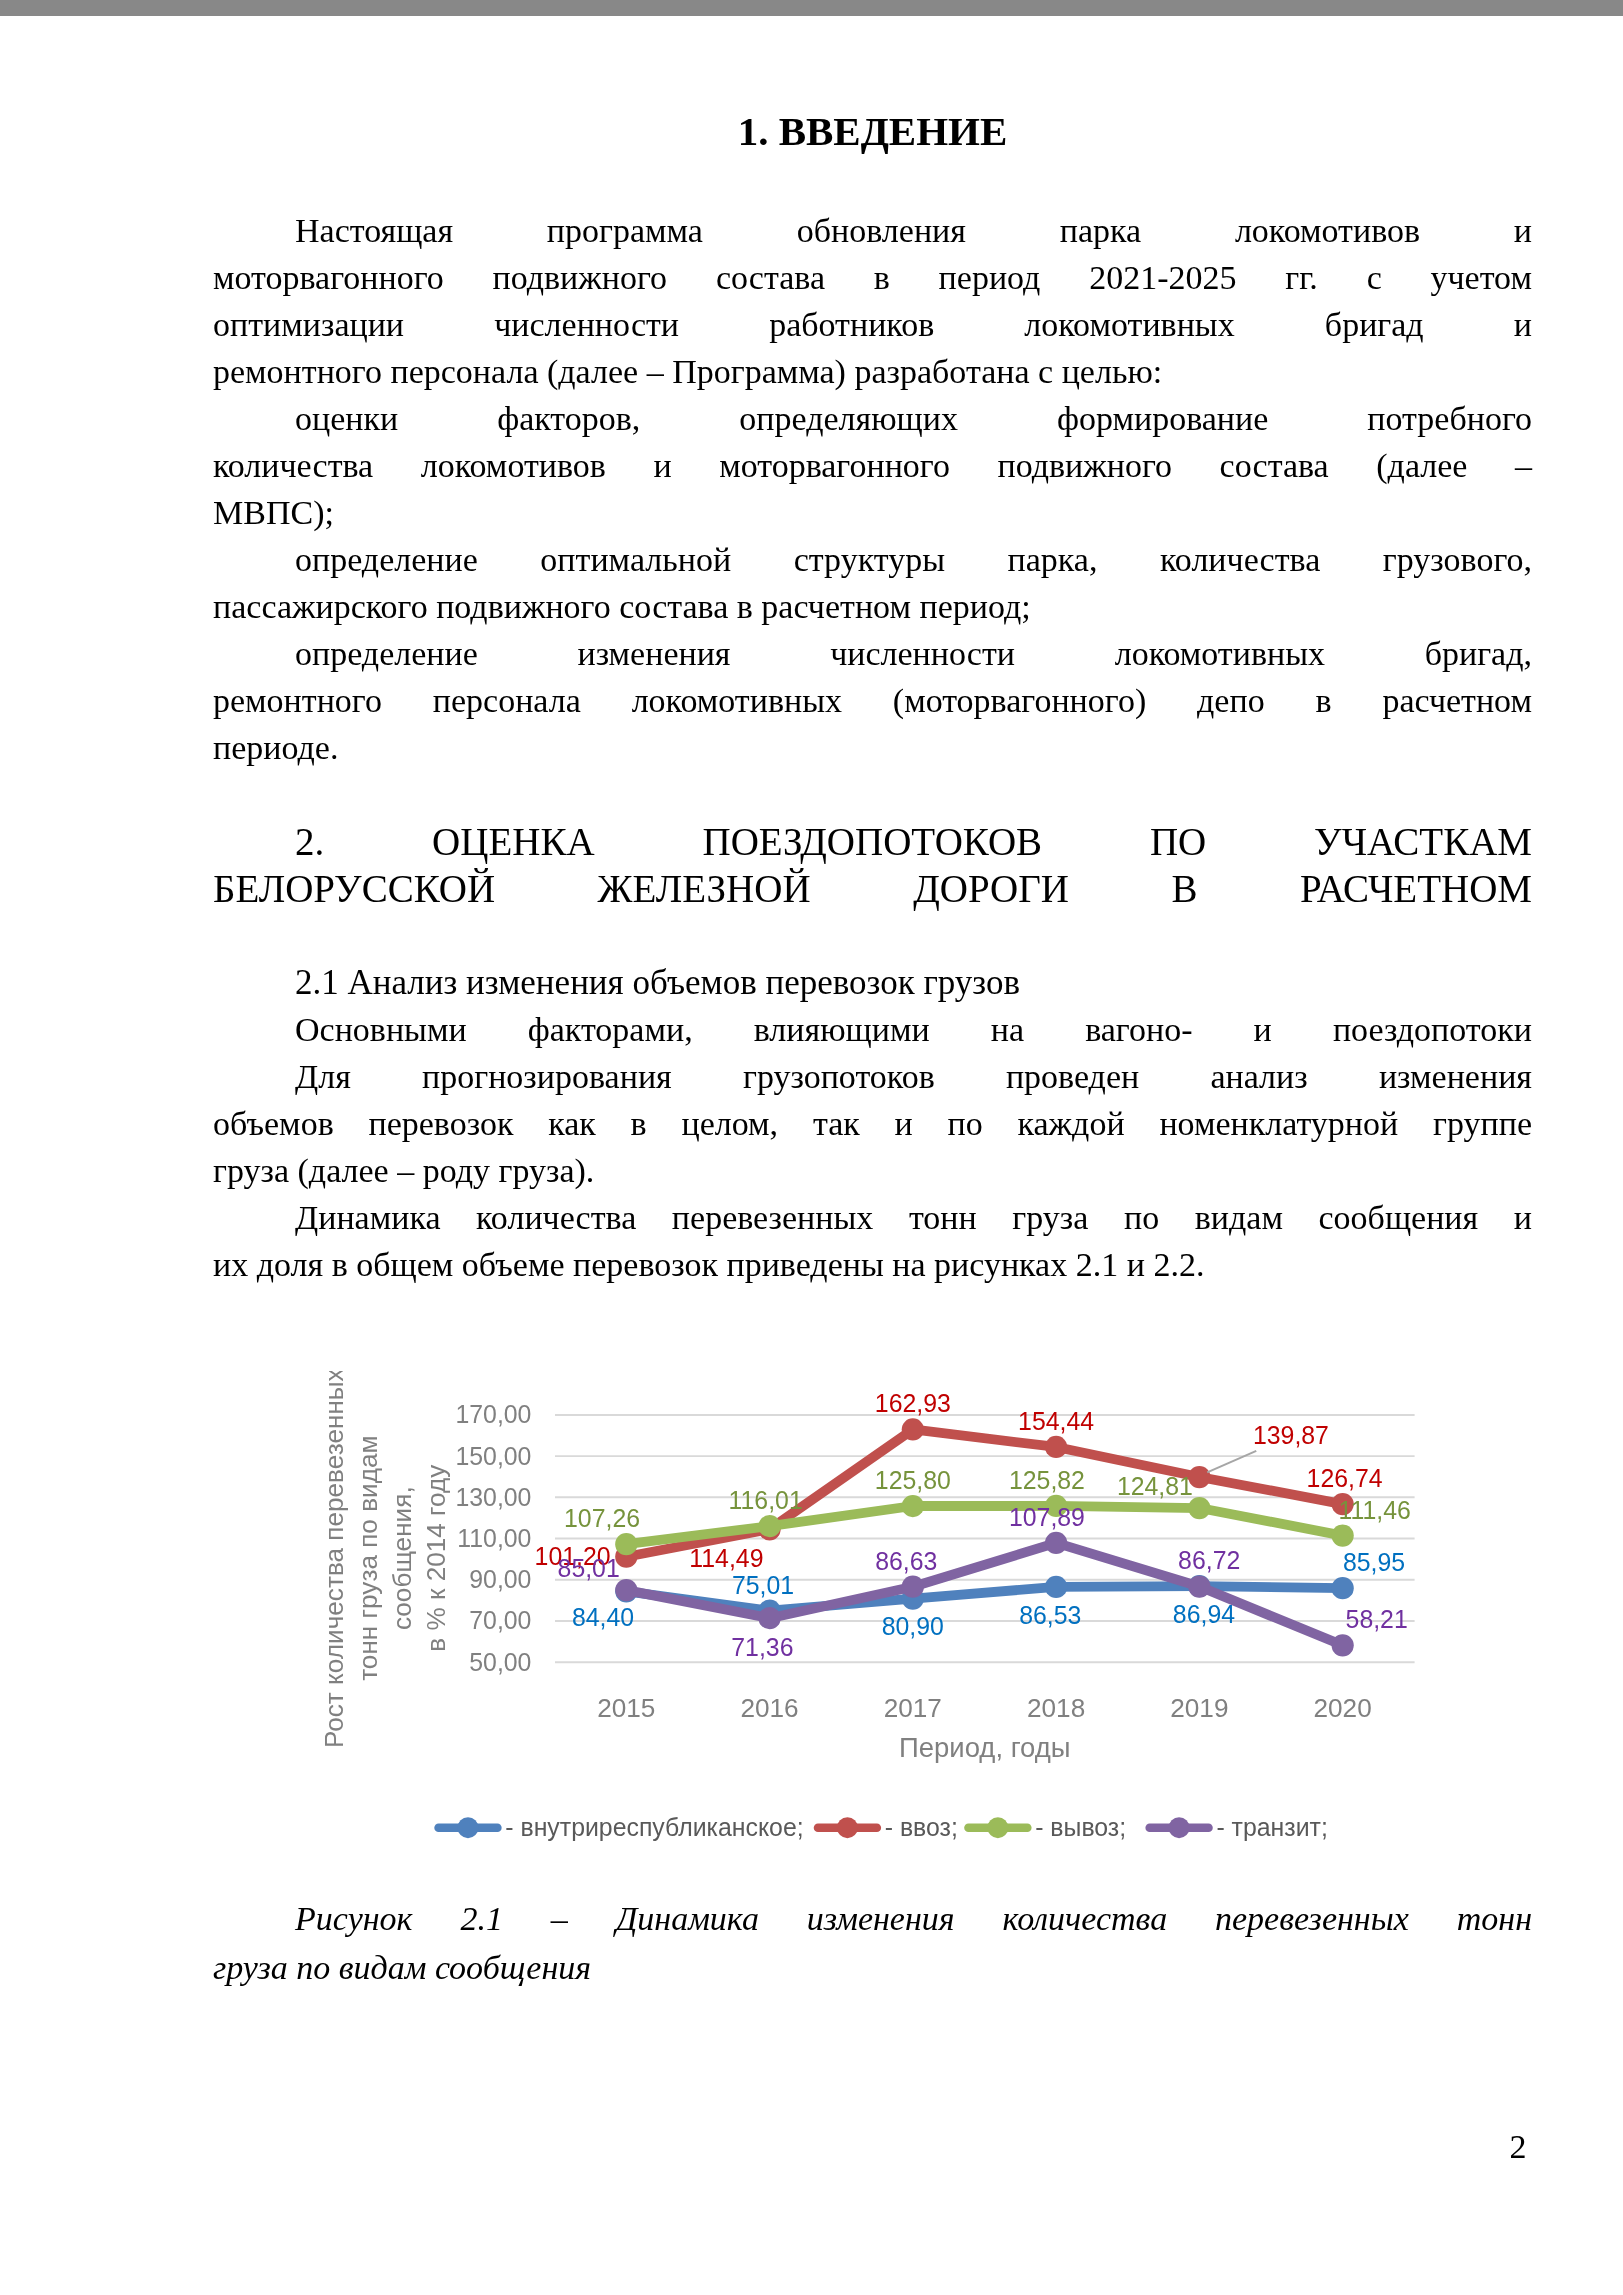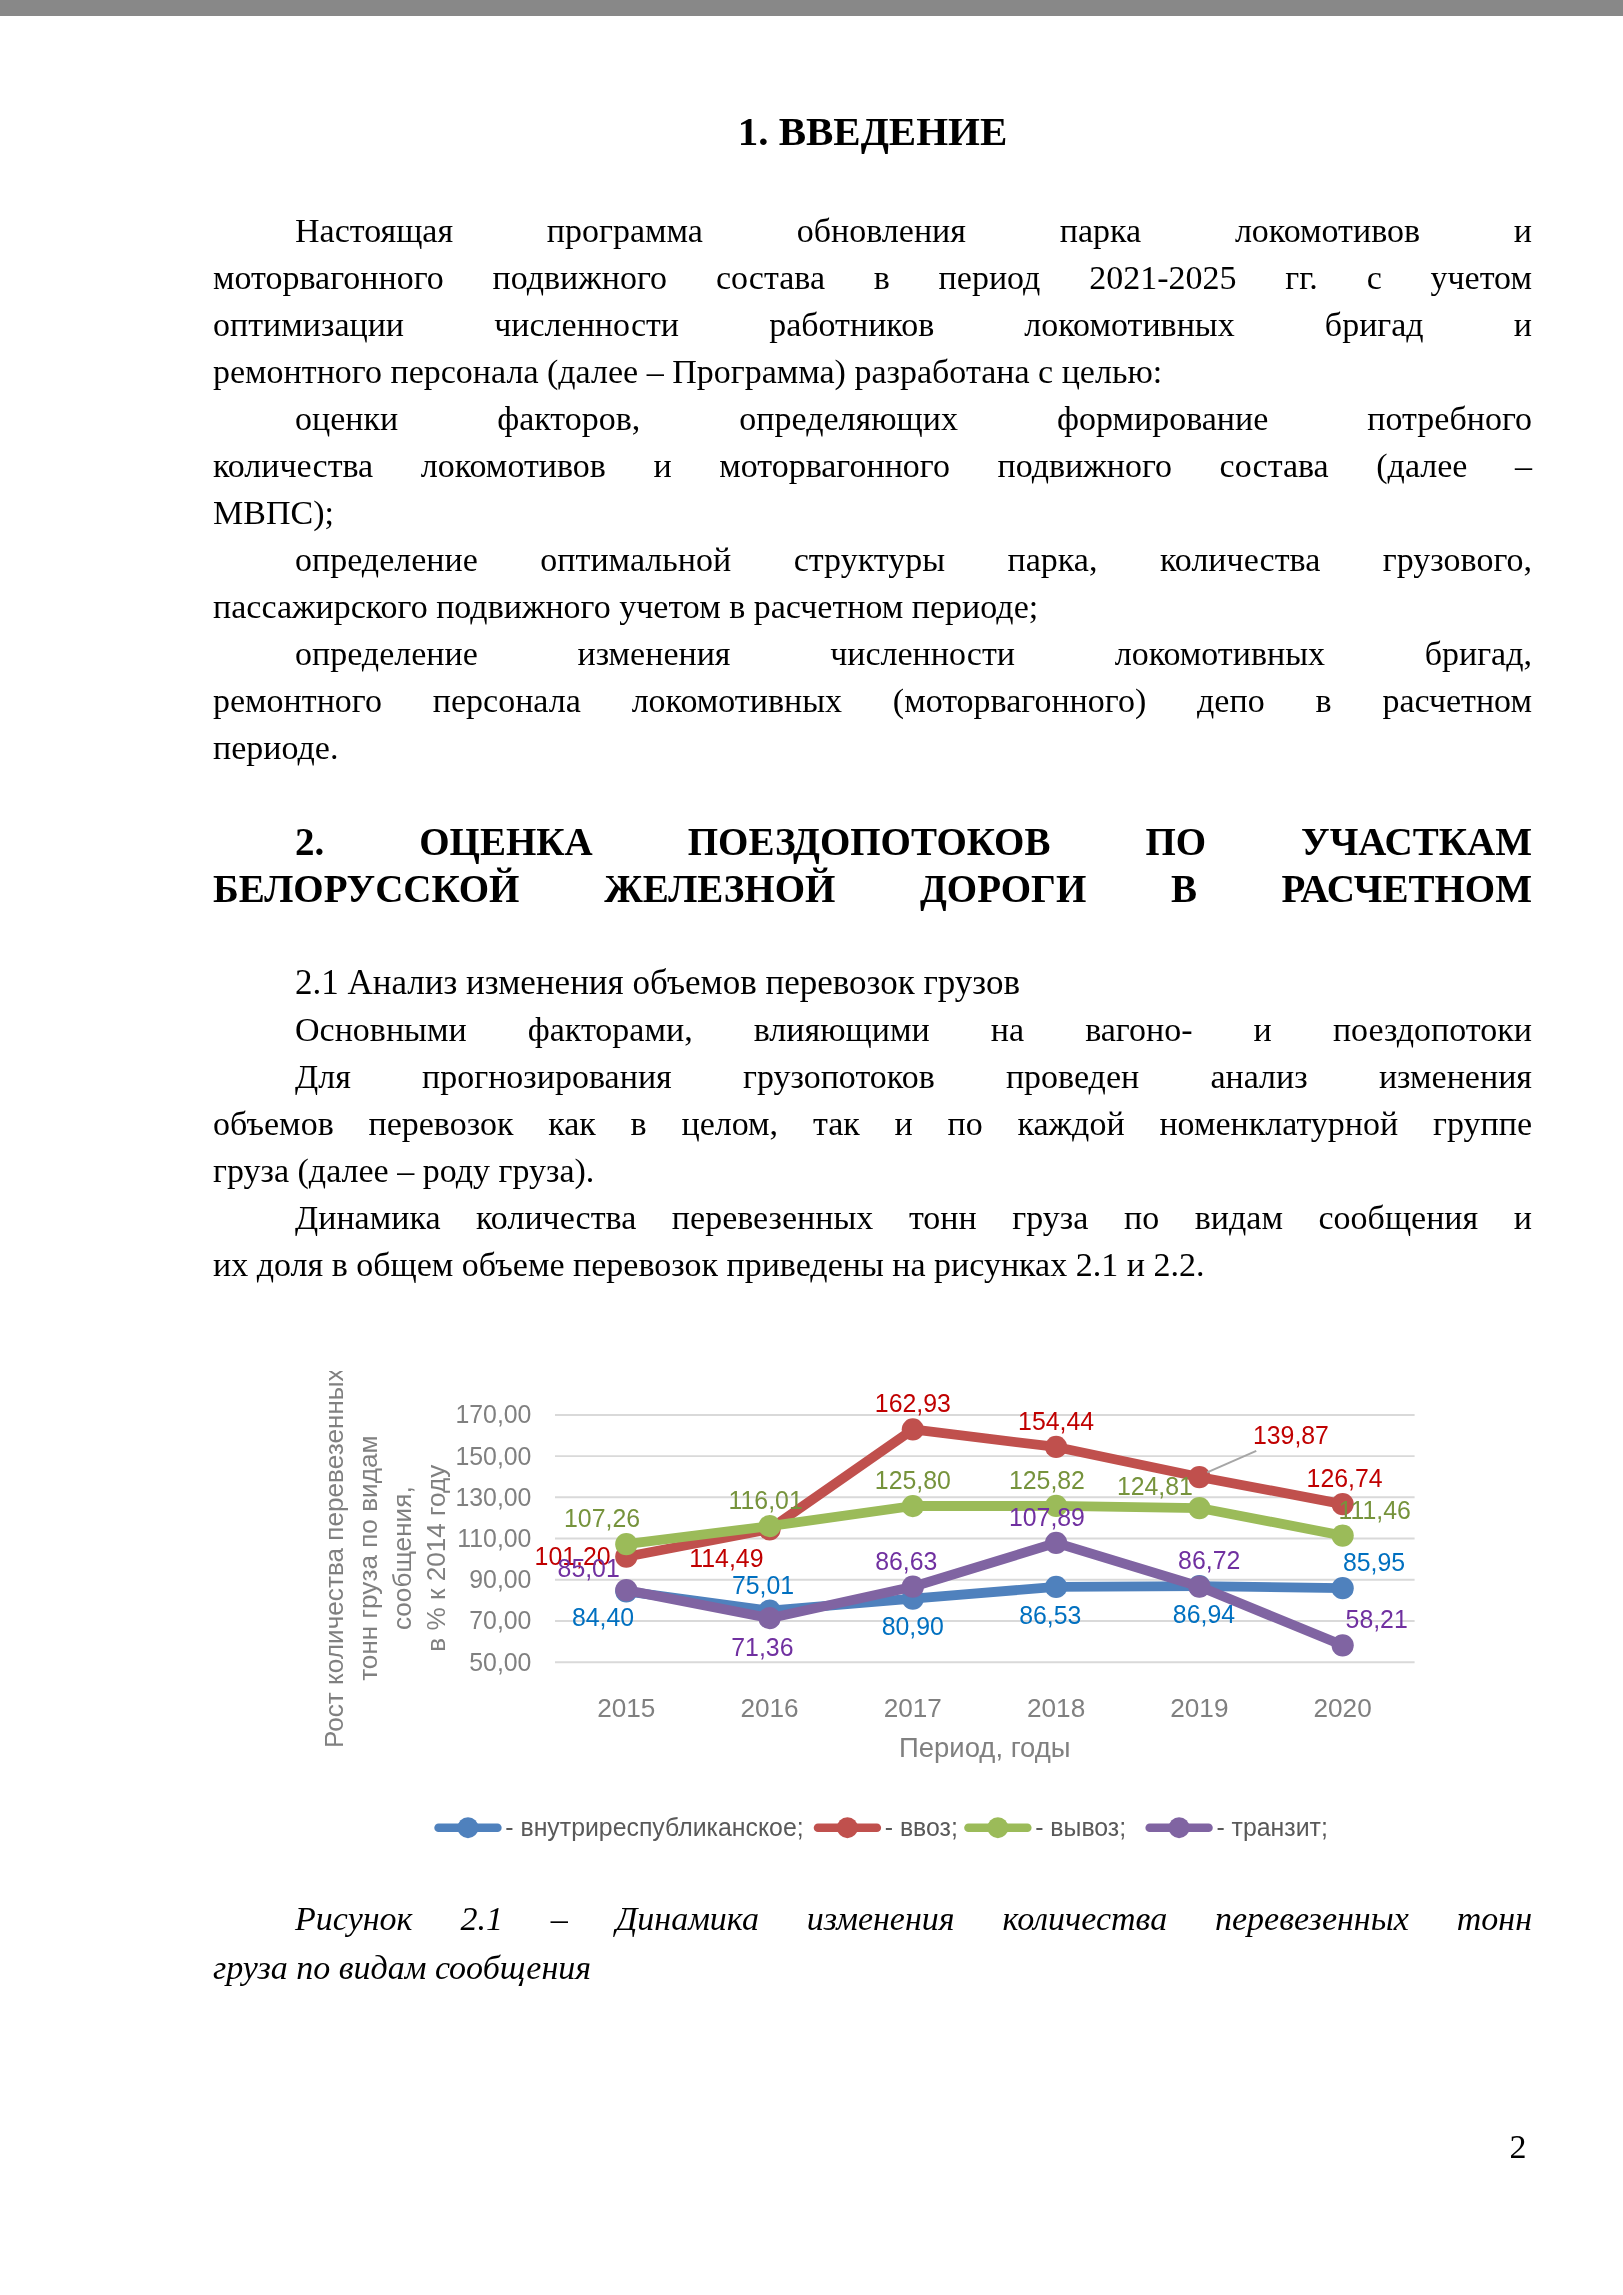--- a/index.html
+++ b/index.html
@@ -4,21 +4,21 @@
 <style>
   html,body { margin:0; padding:0; background:#888; }
   .page {
     position:relative; width:1623px; height:2295px; background:#ffffff;
     font-family:"Liberation Serif", serif; color:#000; overflow:hidden;
     margin:16px auto;
   }
   .content { position:absolute; left:213px; top:92px; width:1319px; }
   .h1 { font-size:41px; font-weight:bold; text-align:center; line-height:47px; margin:0 0 52px 0; }
   .ln  { font-size:34px; line-height:47px; }
-  .ln2 { font-size:39px; font-weight:bold; line-height:47px; }
+  .ln2 { font-size:39px; font-weight:normal; line-height:47px; }
   .jl  { text-align:justify; text-align-last:justify; }
   .ll  { text-align:right; text-align-last:left; }
   .ind { text-indent:82px; }
   .h2block { margin:47px 0; }
   .h21 { font-size:35px; font-weight:normal; line-height:47px; margin:47px 0 0 0; }
   .chart { position:absolute; left:275px; top:1355px; width:1171px; height:517px; }
   .chart text { font-family:"Liberation Sans", sans-serif; }
   .caption { position:absolute; left:213px; top:1878px; width:1319px; font-style:italic; }
   .caption .ln { line-height:49px; }
   .pagenum { position:absolute; left:1492px; top:2112px; width:52px; text-align:center; font-size:34px; }
@@ -39,21 +39,21 @@
     </div>
 
     <div>
       <div class="ln jl ind">оценки факторов, определяющих формирование потребного</div>
       <div class="ln jl">количества локомотивов и моторвагонного подвижного состава (далее –</div>
       <div class="ln ll">МВПС);</div>
     </div>
 
     <div>
       <div class="ln jl ind">определение оптимальной структуры парка, количества грузового,</div>
-      <div class="ln ll">пассажирского подвижного учетом в расчетном периоде;</div>
+      <div class="ln ll">пассажирского подвижного состава в расчетном период;</div>
     </div>
 
     <div>
       <div class="ln jl ind">определение изменения численности локомотивных бригад,</div>
       <div class="ln jl">ремонтного персонала локомотивных (моторвагонного) депо в расчетном</div>
       <div class="ln ll">периоде.</div>
     </div>
 
     <div class="h2block">
       <div class="ln2 jl ind">2. ОЦЕНКА ПОЕЗДОПОТОКОВ ПО УЧАСТКАМ</div>

